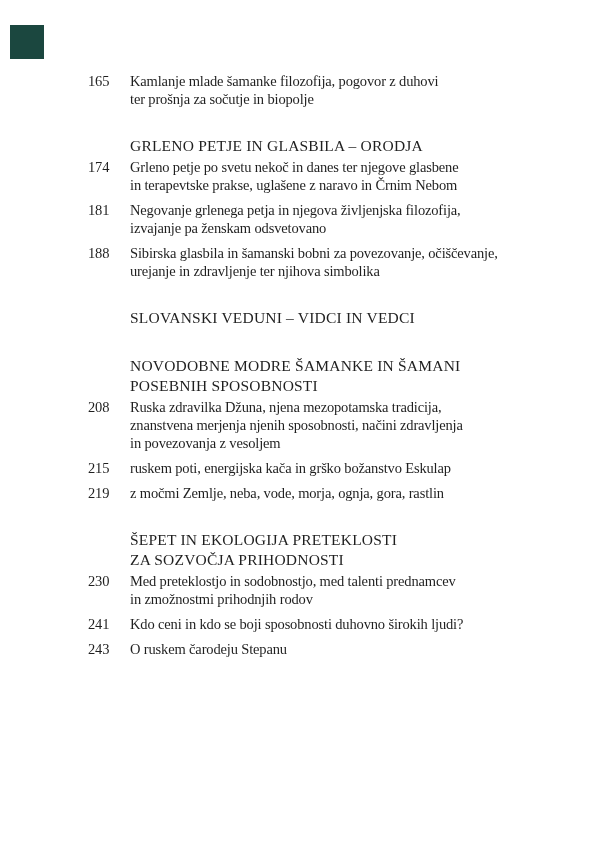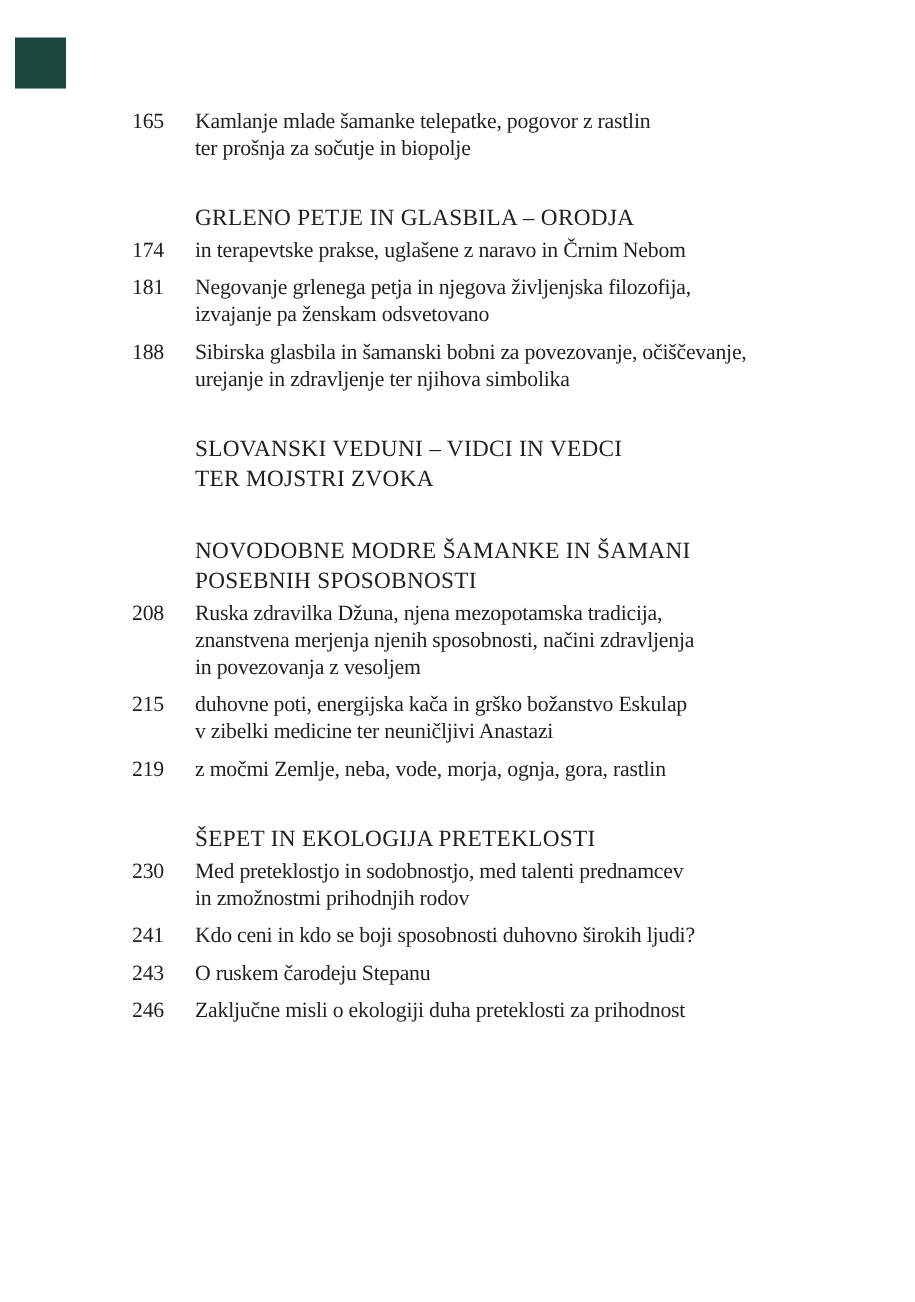--- a/index.html
+++ b/index.html
@@ -56,32 +56,33 @@
 </head>
 <body>
 
 <div class="page" style="background: rgb(255, 255, 255);">
   <div class="corner-square" style="background: rgb(27, 71, 63);"></div>
   <div class="toc" id="toc" style="color: rgb(31, 31, 31);">
       <div class="section">
         <div class="entry">
           <div class="num">165</div>
           <div class="lines">
-            <div class="entry-line">Kamlanje mlade šamanke telepatke, pogovor z rastlin</div>
+            <div class="entry-line">Kamlanje mlade šamanke filozofija, pogovor z duhovi</div>
             <div class="entry-line">ter prošnja za sočutje in biopolje</div>
           </div>
         </div>
       </div>
       <div class="section">
         <div class="heading">
           <div class="heading-line">GRLENO PETJE IN GLASBILA – ORODJA</div>
         </div>
         <div class="entry">
           <div class="num">174</div>
           <div class="lines">
+            <div class="entry-line">Grleno petje po svetu nekoč in danes ter njegove glasbene</div>
             <div class="entry-line">in terapevtske prakse, uglašene z naravo in Črnim Nebom</div>
           </div>
         </div>
         <div class="entry">
           <div class="num">181</div>
           <div class="lines">
             <div class="entry-line">Negovanje grlenega petja in njegova življenjska filozofija,</div>
             <div class="entry-line">izvajanje pa ženskam odsvetovano</div>
           </div>
         </div>
@@ -89,74 +90,67 @@
           <div class="num">188</div>
           <div class="lines">
             <div class="entry-line">Sibirska glasbila in šamanski bobni za povezovanje, očiščevanje,</div>
             <div class="entry-line">urejanje in zdravljenje ter njihova simbolika</div>
           </div>
         </div>
       </div>
       <div class="section">
         <div class="heading">
           <div class="heading-line">SLOVANSKI VEDUNI – VIDCI IN VEDCI</div>
-          <div class="heading-line">TER MOJSTRI ZVOKA</div>
         </div>
       </div>
       <div class="section">
         <div class="heading">
           <div class="heading-line">NOVODOBNE MODRE ŠAMANKE IN ŠAMANI</div>
           <div class="heading-line">POSEBNIH SPOSOBNOSTI</div>
         </div>
         <div class="entry">
           <div class="num">208</div>
           <div class="lines">
             <div class="entry-line">Ruska zdravilka Džuna, njena mezopotamska tradicija,</div>
             <div class="entry-line">znanstvena merjenja njenih sposobnosti, načini zdravljenja</div>
             <div class="entry-line">in povezovanja z vesoljem</div>
           </div>
         </div>
         <div class="entry">
           <div class="num">215</div>
           <div class="lines">
-            <div class="entry-line">duhovne poti, energijska kača in grško božanstvo Eskulap</div>
-            <div class="entry-line">v zibelki medicine ter neuničljivi Anastazi</div>
+            <div class="entry-line">ruskem poti, energijska kača in grško božanstvo Eskulap</div>
           </div>
         </div>
         <div class="entry">
           <div class="num">219</div>
           <div class="lines">
             <div class="entry-line">z močmi Zemlje, neba, vode, morja, ognja, gora, rastlin</div>
           </div>
         </div>
       </div>
       <div class="section">
         <div class="heading">
           <div class="heading-line">ŠEPET IN EKOLOGIJA PRETEKLOSTI</div>
+          <div class="heading-line">ZA SOZVOČJA PRIHODNOSTI</div>
         </div>
         <div class="entry">
           <div class="num">230</div>
           <div class="lines">
             <div class="entry-line">Med preteklostjo in sodobnostjo, med talenti prednamcev</div>
             <div class="entry-line">in zmožnostmi prihodnjih rodov</div>
           </div>
         </div>
         <div class="entry">
           <div class="num">241</div>
           <div class="lines">
             <div class="entry-line">Kdo ceni in kdo se boji sposobnosti duhovno širokih ljudi?</div>
           </div>
         </div>
         <div class="entry">
           <div class="num">243</div>
           <div class="lines">
             <div class="entry-line">O ruskem čarodeju Stepanu</div>
           </div>
         </div>
-        <div class="entry">
-          <div class="num">246</div>
-          <div class="lines">
-            <div class="entry-line">Zaključne misli o ekologiji duha preteklosti za prihodnost</div>
-          </div>
-        </div>
       </div>
     </div>
 </div>
 
 </body></html>

